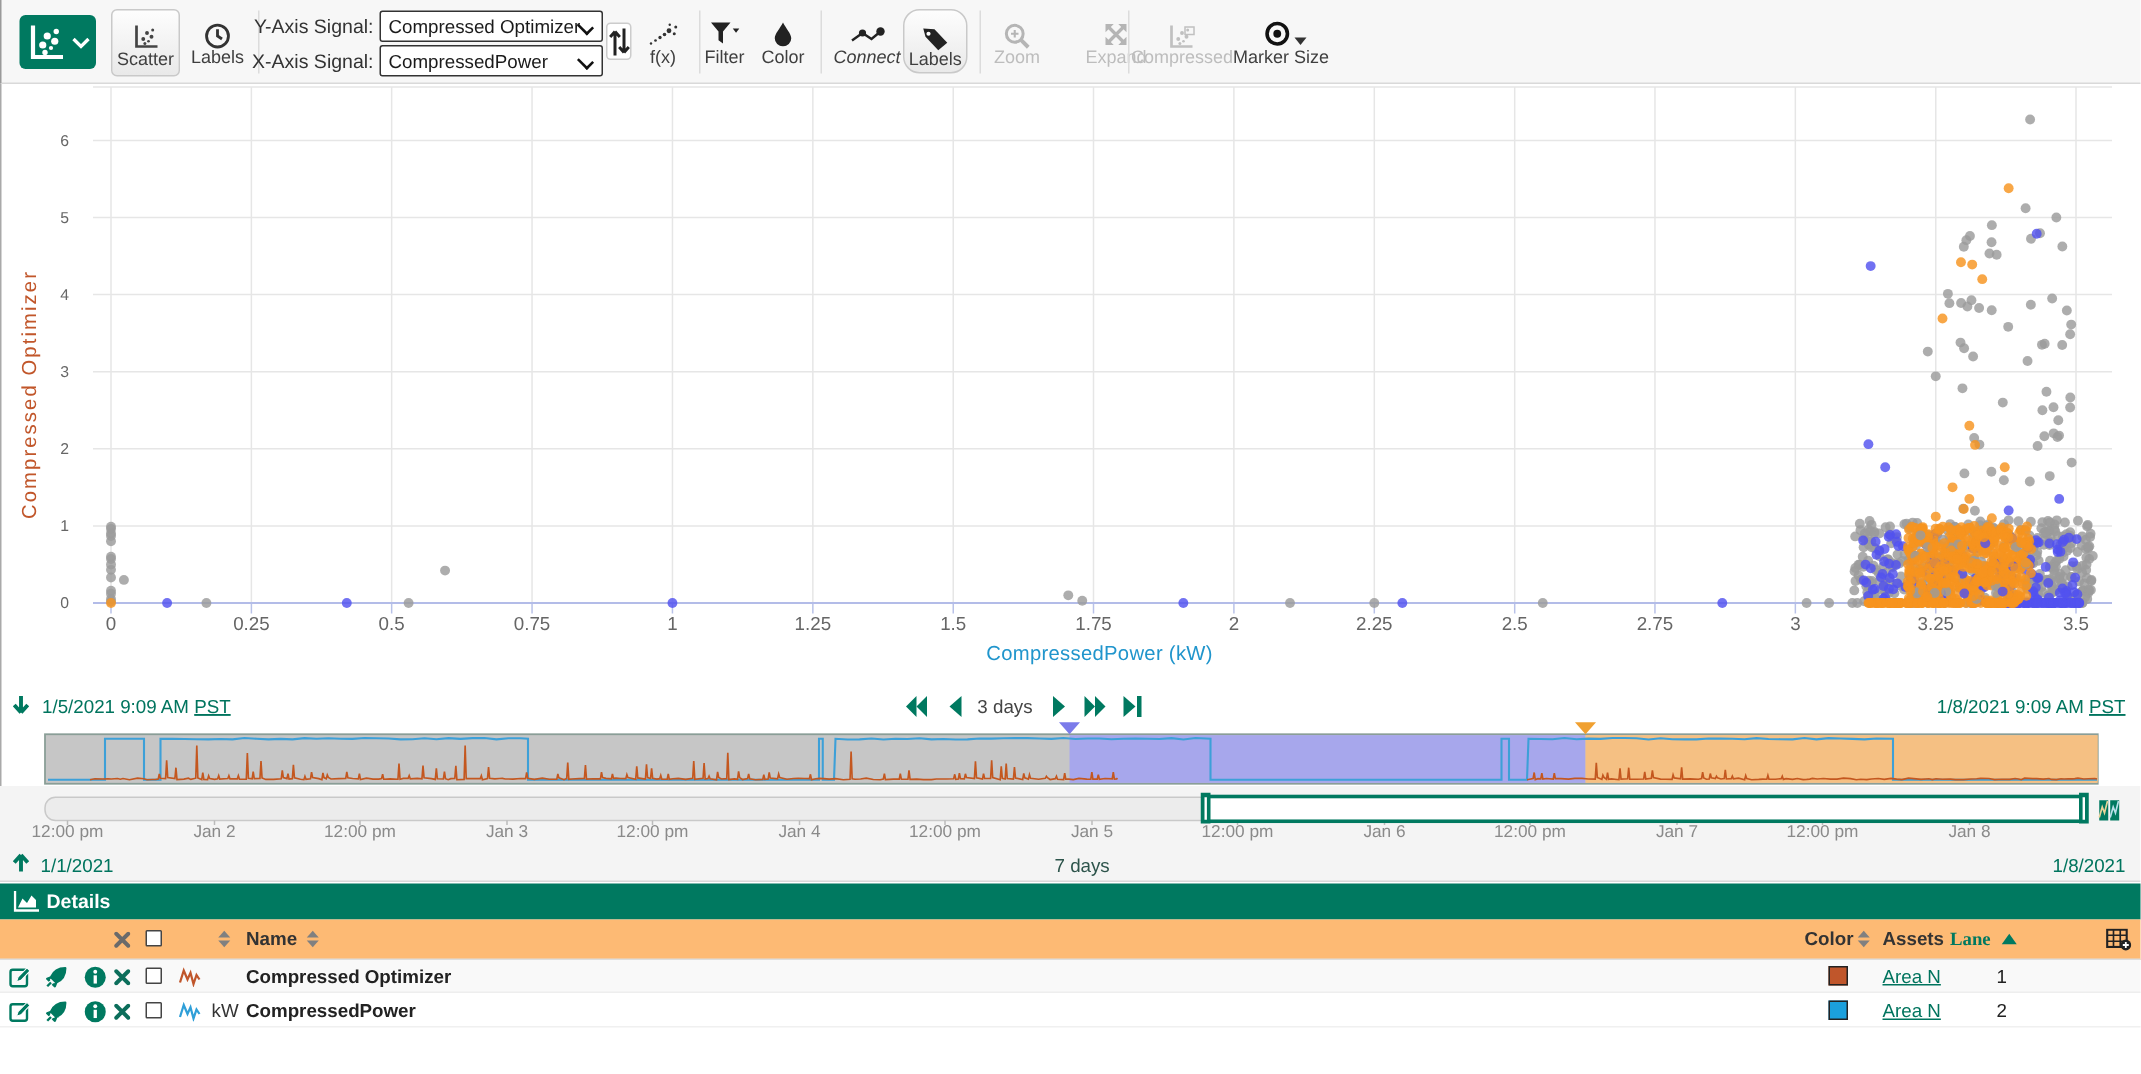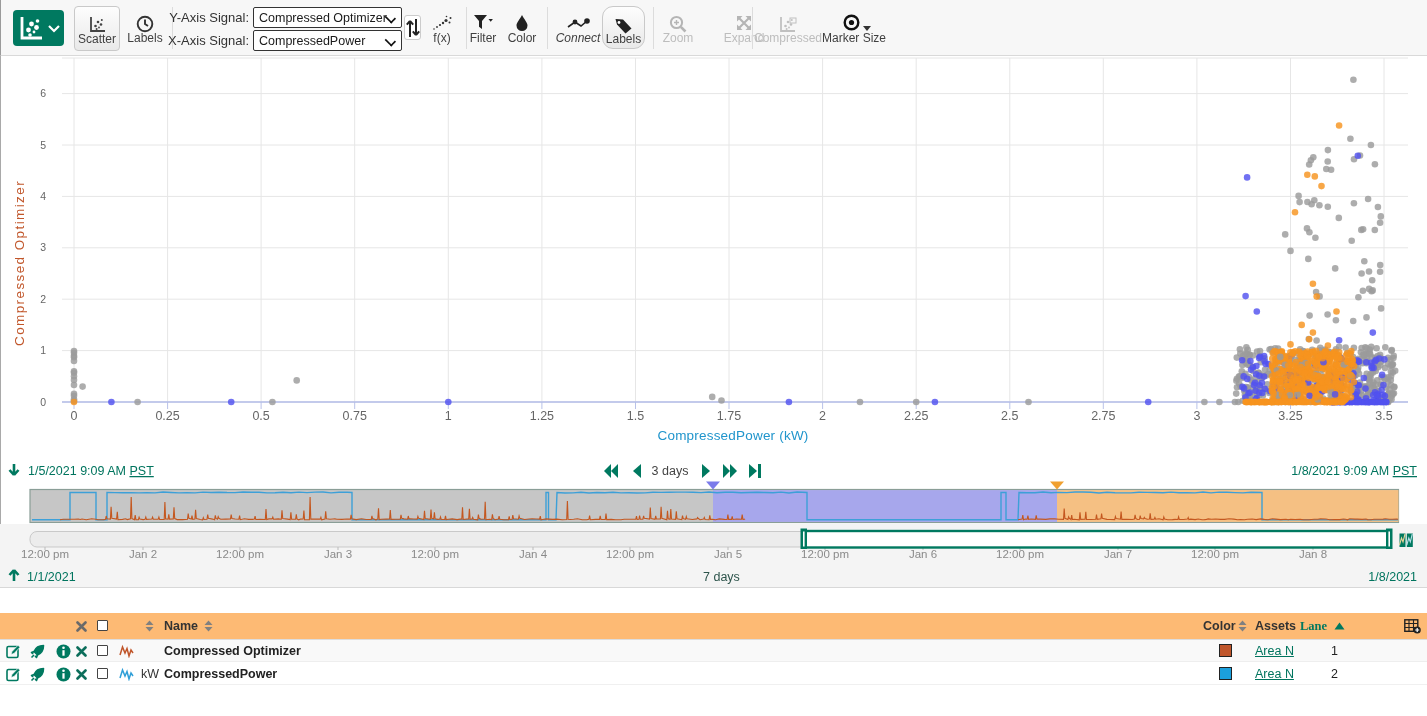--- a/index.html
+++ b/index.html
@@ -1509,20 +1509,27 @@
 <rect x="1406.8" y="533.5" width="6" height="13.5" fill="#007960"></rect>
 <path d="M1399.5,545 l2,-7 l1.5,4 l2,-8" stroke="#e8d49a" stroke-width="1.1" fill="none"></path>
 <path d="M1406.8,545 l2,-7 l1.5,4 l2,-8" stroke="#b8e0ea" stroke-width="1.1" fill="none"></path>
 </g>
 <text x="27" y="581" fill="#00745e" font-size="12.5">1/1/2021</text>
 <text x="703" y="581" fill="#2d544b" font-size="12.5">7 days</text>
 <text x="1417" y="581" fill="#00745e" font-size="12.5" text-anchor="end">1/8/2021</text>
 <path d="M14,581 v-11 m0,0 l-4.5,5 m4.5,-5 l4.5,5" stroke="#007960" stroke-width="2.6" fill="none"></path>
 </svg>
 
+<div style="position:absolute;left:0;top:589px;width:1427px;height:24px;background:#007960;color:#fff;">
+  <div style="position:absolute;left:9px;top:5px;line-height:0;"><svg width="17" height="14" viewBox="0 0 17 14" style="">
+          <path d="M1,0 v13 h16" fill="none" stroke="#fff" stroke-width="1.6"></path>
+          <path d="M3,11 L6,5 L9,8 L12,3 L15,6 V11 Z" fill="#fff"></path>
+        </svg></div>
+  <div style="position:absolute;left:31px;top:4px;font-size:13px;font-weight:bold;">Details</div>
+</div>
 <div style="position:absolute;left:0;top:613px;width:1427px;height:27px;background:#fdba74;border-bottom:1px solid #ddd;font-size:12.5px;color:#333;font-weight:bold;">
   <div style="position:absolute;left:76px;top:8px;line-height:0;"><svg width="11" height="11" viewBox="0 0 11 11" style="">
           <path d="M1.5,1.5 L9.5,9.5 M9.5,1.5 L1.5,9.5" stroke="#6a6a6a" stroke-width="2.6" stroke-linecap="round"></path>
         </svg></div>
   <div style="position:absolute;left:97px;top:7px;line-height:0;"><span style="display:inline-block;width:11px;height:11px;border:1.6px solid #444;border-radius:1px;background:#fff;"></span></div>
   <div style="position:absolute;left:145px;top:7px;line-height:0;"><svg width="9" height="12" viewBox="0 0 9 12" style="">
           <path d="M4.5,0.5 L8.5,5 H0.5 Z" fill="#808080"></path>
           <path d="M4.5,11.5 L8.5,7 H0.5 Z" fill="#808080"></path>
         </svg></div>
   <div style="position:absolute;left:164px;top:6px;">Name</div>

